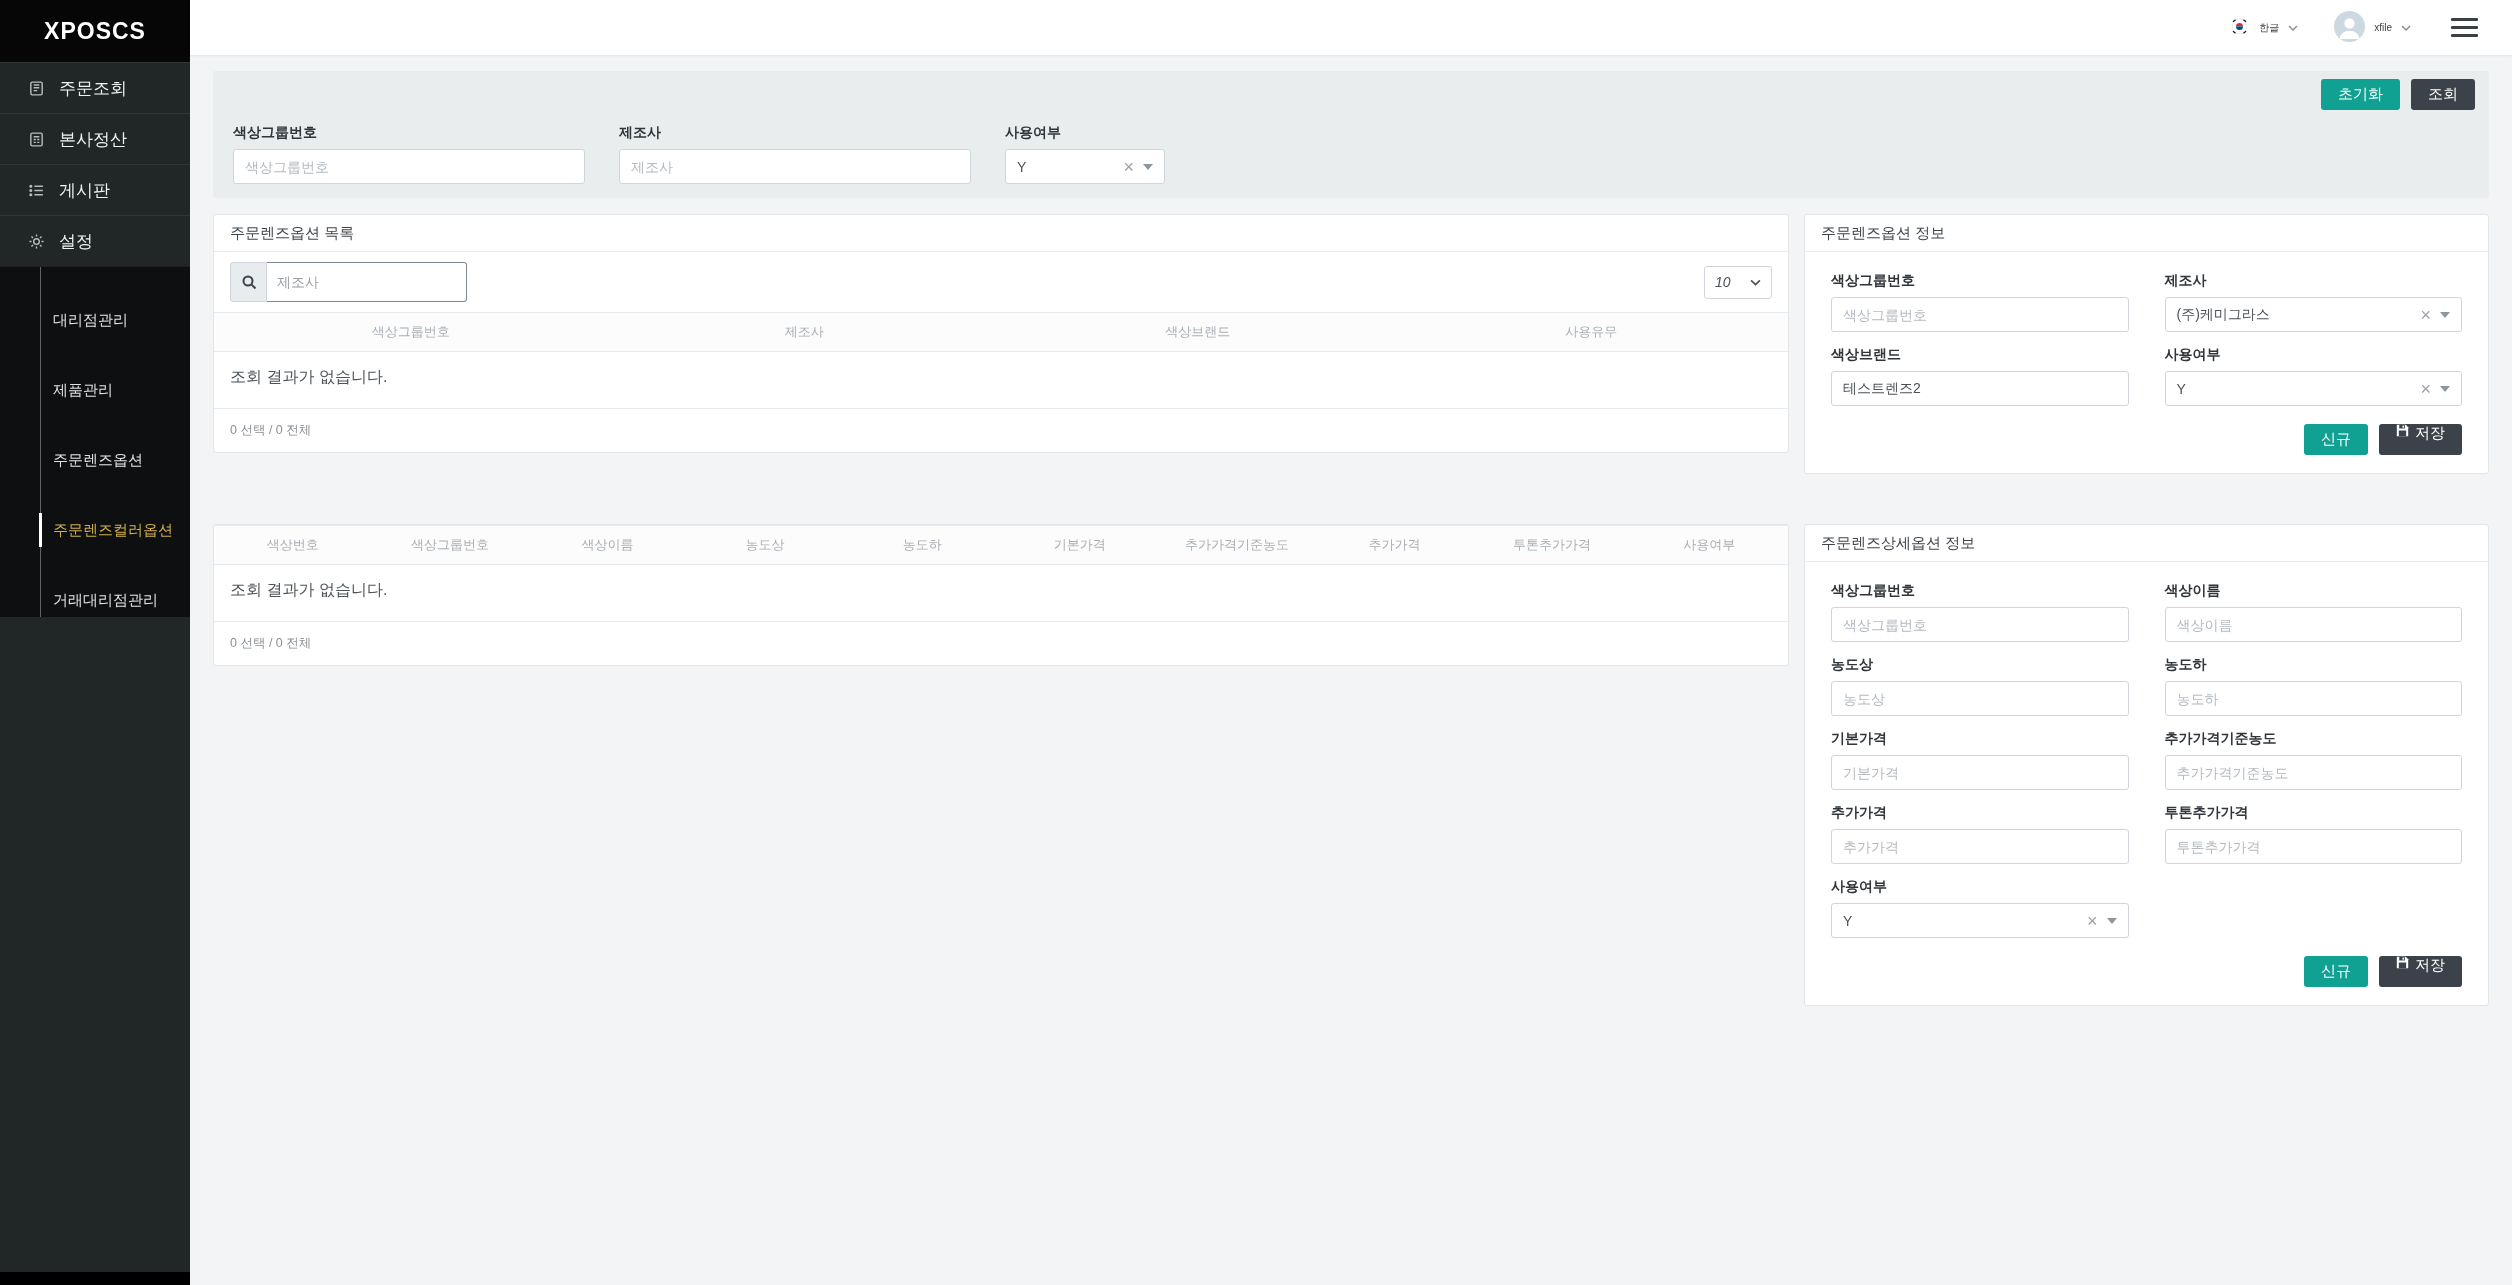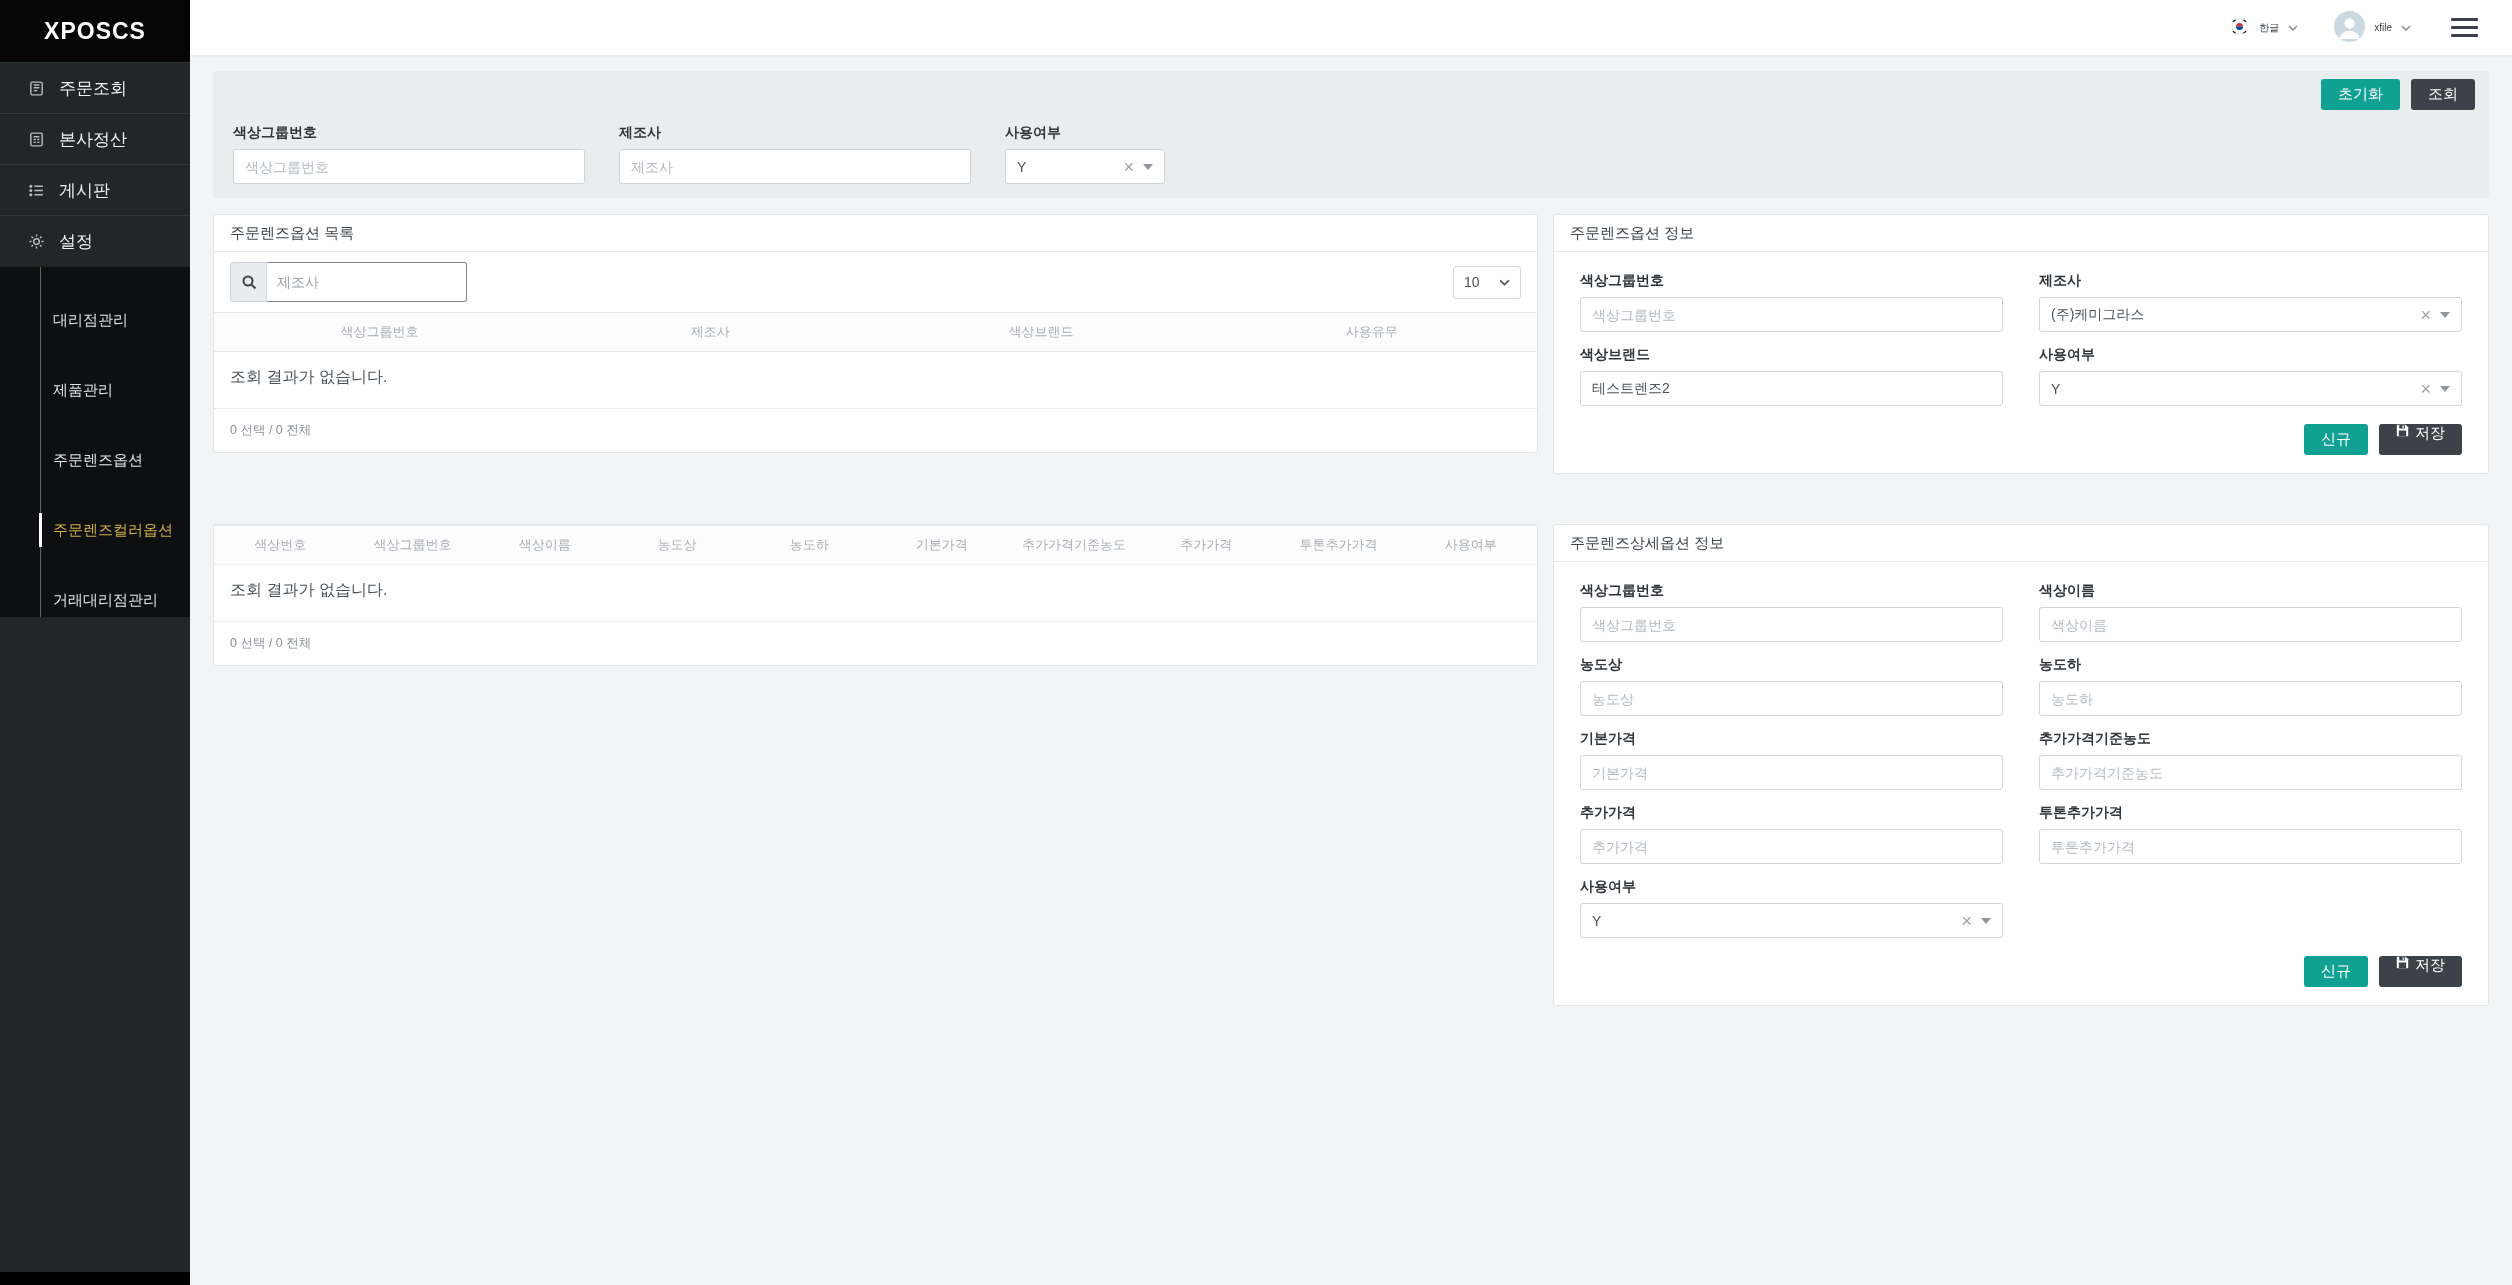--- a/index.html
+++ b/index.html
@@ -38,30 +38,30 @@
   .text-input { width:352px; height:35px; border:1px solid #cfd5da; border-radius:3px; background:#fff; padding:0 11px; font-size:14px; color:#4b5359; font-family:inherit; }
   .text-input::placeholder { color:#b3bac0; }
   .combo { width:160px; height:35px; background:#fff; border:1px solid #cfd5da; border-radius:3px; display:flex; align-items:center; padding:0 11px; font-size:14px; color:#4b5359; gap:9px; cursor:pointer; }
   .combo .combo-value { flex:1; white-space:nowrap; overflow:hidden; }
   .clear-x { color:#9aa1a7; font-size:18px; line-height:1; cursor:pointer; }
 
   
   .row { display:flex; gap:15px; align-items:flex-start; margin-top:16px; }
   .row2 { margin-top:50px; }
   .panel { background:#fff; border:1px solid #e2e6e8; border-radius:3px; }
-  .panel-list { width:1325px; }
+  .panel-list { width:1576px; }
   .panel-info { flex:1; }
   .panel-title { padding:0 16px; font-size:15px; color:#3f464c; border-bottom:1px solid #e8ebed; height:37px; display:flex; align-items:center; }
 
   .search-row { display:flex; align-items:center; justify-content:space-between; padding:10px 16px; }
   .search-group { display:flex; }
   .search-btn { width:37px; height:40px; background:#e9ecee; border:1px solid #cfd5da; border-radius:3px 0 0 3px; display:flex; align-items:center; justify-content:center; cursor:pointer; }
   .search-input { width:200px; height:40px; border:1px solid #80888f; border-left:none; border-radius:0 3px 3px 0; padding:0 10px; font-size:14px; color:#4b5359; font-family:inherit; }
   .search-input::placeholder { color:#9aa1a7; }
-  .pagesize { width:68px; height:33px; border:1px solid #cfd5da; border-radius:3px; background:#fff; display:flex; align-items:center; justify-content:space-between; padding:0 10px; font-size:14px; color:#4b5359; cursor:pointer; }
+  .pagesize { width:68px; height:33px; border:1px solid #cfd5da; border-radius:3px; background:#fff; display:flex; align-items:center; justify-content:space-between; padding:0 10px; font-size:14px; color:#4b5359; cursor:pointer;font-style:italic; }
 
   .table-head { display:grid; background:#fcfcfd; border-top:1px solid #e8ebed; border-bottom:1px solid #e8ebed; height:40px; align-items:center; color:#a8aeb4; font-size:13px; text-align:center; }
   .cols4 { grid-template-columns:repeat(4,1fr); }
   .cols10 { grid-template-columns:repeat(10,1fr); }
   .table-head span { overflow:hidden; white-space:nowrap; }
   .empty-row { padding:15px 16px; height:57px; font-size:16px; color:#4b5359; border-bottom:1px solid #e8ebed; }
   .list-footer { padding:13px 16px; font-size:12.5px; color:#8a9095; }
 
   
   .info-body { padding:20px 26px 18px; }

